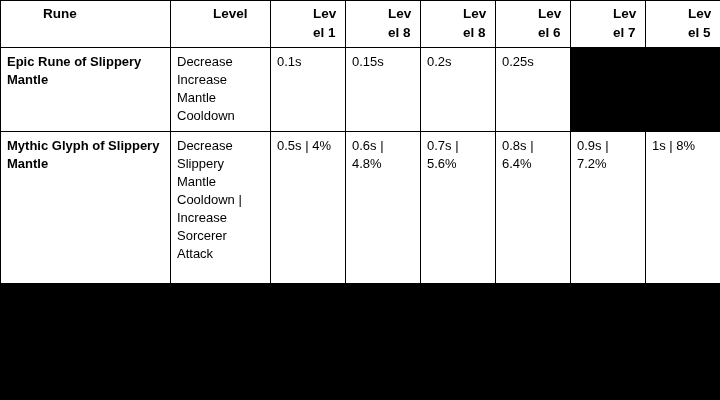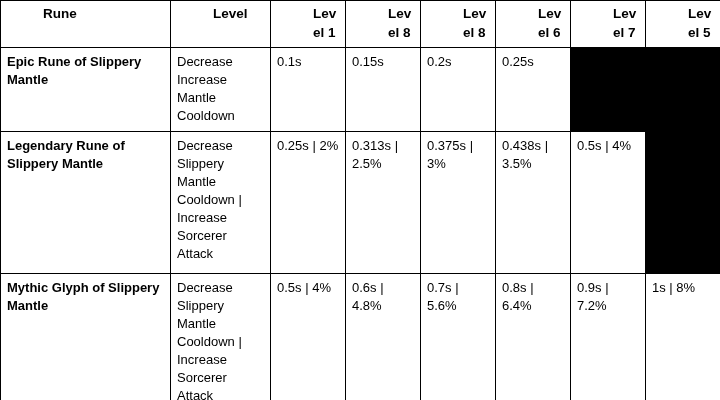--- a/index.html
+++ b/index.html
@@ -86,30 +86,20 @@
     <tr class="row-epic">
       <td class="rune-name">Epic Rune of Slippery Mantle</td>
       <td>Decrease Increase Mantle Cooldown</td>
       <td>0.1s</td>
       <td>0.15s</td>
       <td>0.2s</td>
       <td>0.25s</td>
       <td class="empty-cell"></td>
       <td class="empty-cell"></td>
     </tr>
-    <tr class="row-legendary">
-      <td class="rune-name">Legendary Rune of Slippery Mantle</td>
-      <td>Decrease Slippery Mantle Cooldown | Increase Sorcerer Attack</td>
-      <td>0.25s | 2%</td>
-      <td>0.313s | 2.5%</td>
-      <td>0.375s | 3%</td>
-      <td>0.438s | 3.5%</td>
-      <td>0.5s | 4%</td>
-      <td class="empty-cell"></td>
-    </tr>
     <tr class="row-mythic">
       <td class="rune-name">Mythic Glyph of Slippery Mantle</td>
       <td>Decrease Slippery Mantle Cooldown | Increase Sorcerer Attack</td>
       <td>0.5s | 4%</td>
       <td>0.6s | 4.8%</td>
       <td>0.7s | 5.6%</td>
       <td>0.8s | 6.4%</td>
       <td>0.9s | 7.2%</td>
       <td>1s | 8%</td>
     </tr>

